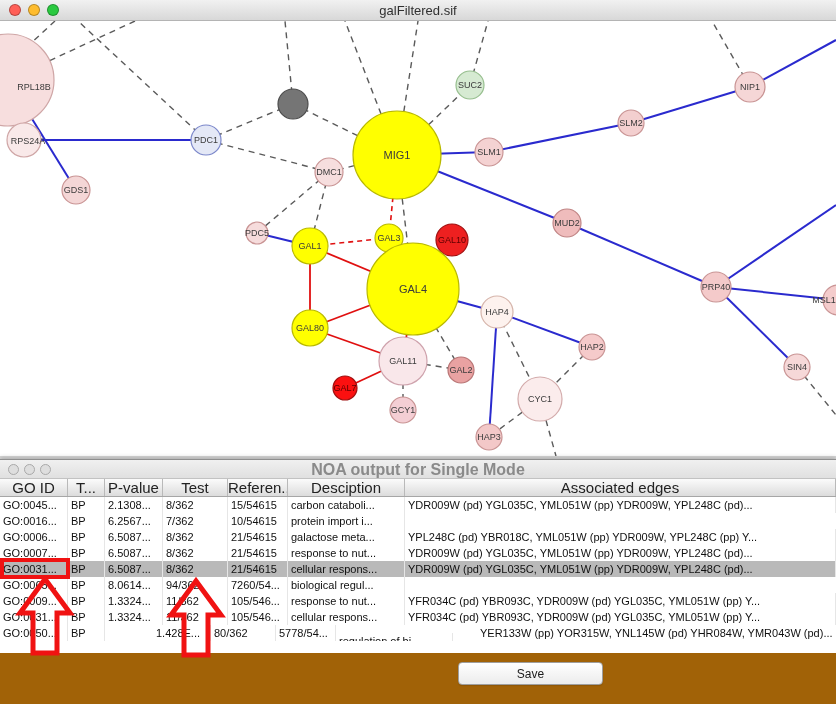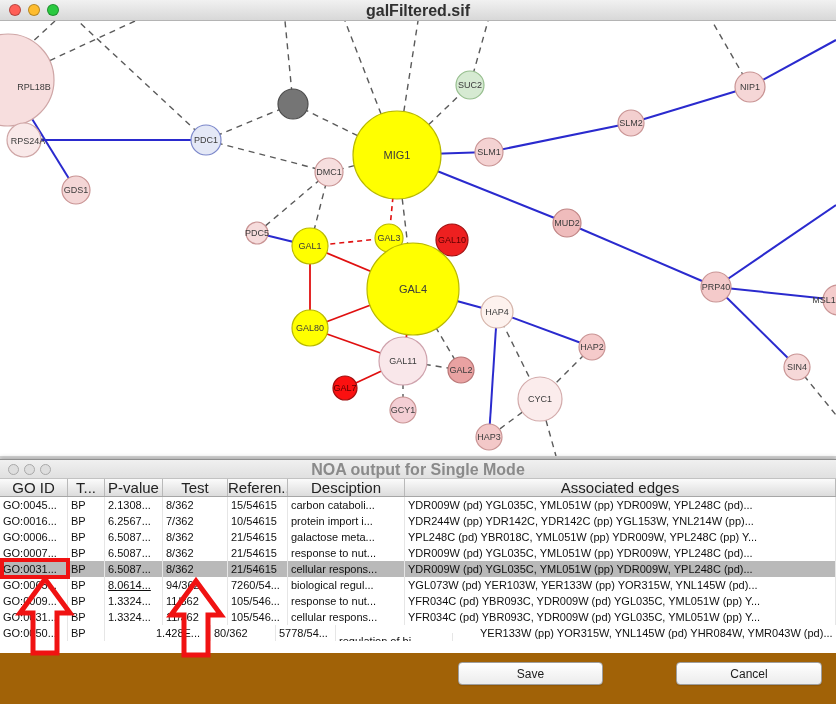--- a/index.html
+++ b/index.html
@@ -2,21 +2,21 @@
 <html style="--ann: #f01212; --sel: #b9b9b9;"><head>
 <meta charset="utf-8">
 <style>
   *{margin:0;padding:0;box-sizing:border-box}
   html,body{width:836px;height:704px;overflow:hidden;background:#d8d8d8;
     font-family:"Liberation Sans",sans-serif;position:relative}
   .window{position:absolute;left:0;width:836px;background:#fff}
   #graph-window{top:0;height:456px;border-bottom:1px solid #9a9a9a}
   .titlebar{height:21px;background:linear-gradient(#f1f1f1,#d8d8d8);
     border-bottom:1px solid #b4b4b4;position:relative;text-align:center}
-  .titlebar .title{line-height:21px;font-size:16px;font-weight:bold;color:#303030;display:block}
+  .titlebar .title{line-height:21px;font-size:13px;font-weight:normal;color:#303030;display:block}
   .lights{position:absolute;left:9px;top:4px;display:flex;gap:7px}
   .light{width:12px;height:12px;border-radius:50%;border:1px solid rgba(0,0,0,.28)}
   #network-svg{position:absolute;top:21px;left:0;background:#ffffff}
   #network-svg text{font-family:"Liberation Sans",sans-serif}
   #noa-window{top:459px;height:245px;background:#e9e9e9;border-top:1px solid #8f8f8f;
     box-shadow:0 -2px 4px rgba(0,0,0,.18)}
   .noa-titlebar{height:19px;background:linear-gradient(#f0f0f0,#e0e0e0);
     border-bottom:1px solid #c2c2c2;position:relative;text-align:center}
   .noa-titlebar .title{line-height:19px;font-size:16px;font-weight:bold;color:#8a8a8a;display:block}
   .dots{position:absolute;left:8px;top:4px;display:flex;gap:5px}
@@ -190,21 +190,20 @@
         <div class="tcell" style="width: 117px;">carbon cataboli...</div>
         <div class="tcell" style="width: 431px;">YDR009W (pd) YGL035C, YML051W (pp) YDR009W, YPL248C (pd)...</div>
       </div>
       <div class="trow">
         <div class="tcell" style="width: 68px;">GO:0016...</div>
         <div class="tcell" style="width: 37px;">BP</div>
         <div class="tcell" style="width: 58px;">6.2567...</div>
         <div class="tcell" style="width: 65px;">7/362</div>
         <div class="tcell" style="width: 60px;">10/54615</div>
         <div class="tcell" style="width: 117px;">protein import i...</div>
-        <div class="tcell" style="width: 431px;">YDR244W (pp) YDR142C, YDR142C (pp) YGL153W, YNL214W (pp)...</div>
       </div>
       <div class="trow">
         <div class="tcell" style="width: 68px;">GO:0006...</div>
         <div class="tcell" style="width: 37px;">BP</div>
         <div class="tcell" style="width: 58px;">6.5087...</div>
         <div class="tcell" style="width: 65px;">8/362</div>
         <div class="tcell" style="width: 60px;">21/54615</div>
         <div class="tcell" style="width: 117px;">galactose meta...</div>
         <div class="tcell" style="width: 431px;">YPL248C (pd) YBR018C, YML051W (pp) YDR009W, YPL248C (pp) Y...</div>
       </div>
@@ -222,25 +221,24 @@
         <div class="tcell" style="width: 37px;">BP</div>
         <div class="tcell" style="width: 58px;">6.5087...</div>
         <div class="tcell" style="width: 65px;">8/362</div>
         <div class="tcell" style="width: 60px;">21/54615</div>
         <div class="tcell" style="width: 117px;">cellular respons...</div>
         <div class="tcell" style="width: 431px;">YDR009W (pd) YGL035C, YML051W (pp) YDR009W, YPL248C (pd)...</div>
       </div>
       <div class="trow">
         <div class="tcell" style="width: 68px;">GO:0065...</div>
         <div class="tcell" style="width: 37px;">BP</div>
-        <div class="tcell" style="width: 58px; text-decoration: underline;">8.0614...</div>
+        <div class="tcell" style="width: 58px;">8.0614...</div>
         <div class="tcell" style="width: 65px;">94/362</div>
         <div class="tcell" style="width: 60px;">7260/54...</div>
         <div class="tcell" style="width: 117px;">biological regul...</div>
-        <div class="tcell" style="width: 431px;">YGL073W (pd) YER103W, YER133W (pp) YOR315W, YNL145W (pd)...</div>
       </div>
       <div class="trow">
         <div class="tcell" style="width: 68px;">GO:0009...</div>
         <div class="tcell" style="width: 37px;">BP</div>
         <div class="tcell" style="width: 58px;">1.3324...</div>
         <div class="tcell" style="width: 65px;">11/362</div>
         <div class="tcell" style="width: 60px;">105/546...</div>
         <div class="tcell" style="width: 117px;">response to nut...</div>
         <div class="tcell" style="width: 431px;">YFR034C (pd) YBR093C, YDR009W (pd) YGL035C, YML051W (pp) Y...</div>
       </div>
@@ -259,21 +257,20 @@
         <div class="tcell" style="width: 58px; margin-left: 48px;">1.428E...</div>
         <div class="tcell" style="width: 65px;">80/362</div>
         <div class="tcell" style="width: 60px;">5778/54...</div>
         <div class="tcell" style="width: 117px; margin-top: 8px;">regulation of bi...</div>
         <div class="tcell" style="width: 431px; margin-left: 24px;">YER133W (pp) YOR315W, YNL145W (pd) YHR084W, YMR043W (pd)...</div>
       </div>
     </div>
   <div class="filler"></div>
   <div id="button-bar">
     <button class="btn" id="save-btn">Save</button>
-    <button class="btn" id="cancel-btn">Cancel</button>
   </div>
 </div>
 
 <svg id="annotations" width="836" height="704" viewBox="0 0 836 704">
   <rect class="ann" x="2" y="560" width="66" height="17" stroke-width="4"></rect>
   <polygon class="ann" stroke-width="5" points="45,579 70,613 57,613 57,653 33,653 33,613 20,613"></polygon>
   <polygon class="ann" stroke-width="5" points="196,581 221,615 208,615 208,655 184,655 184,615 171,615"></polygon>
 </svg>
 
 </body></html>

